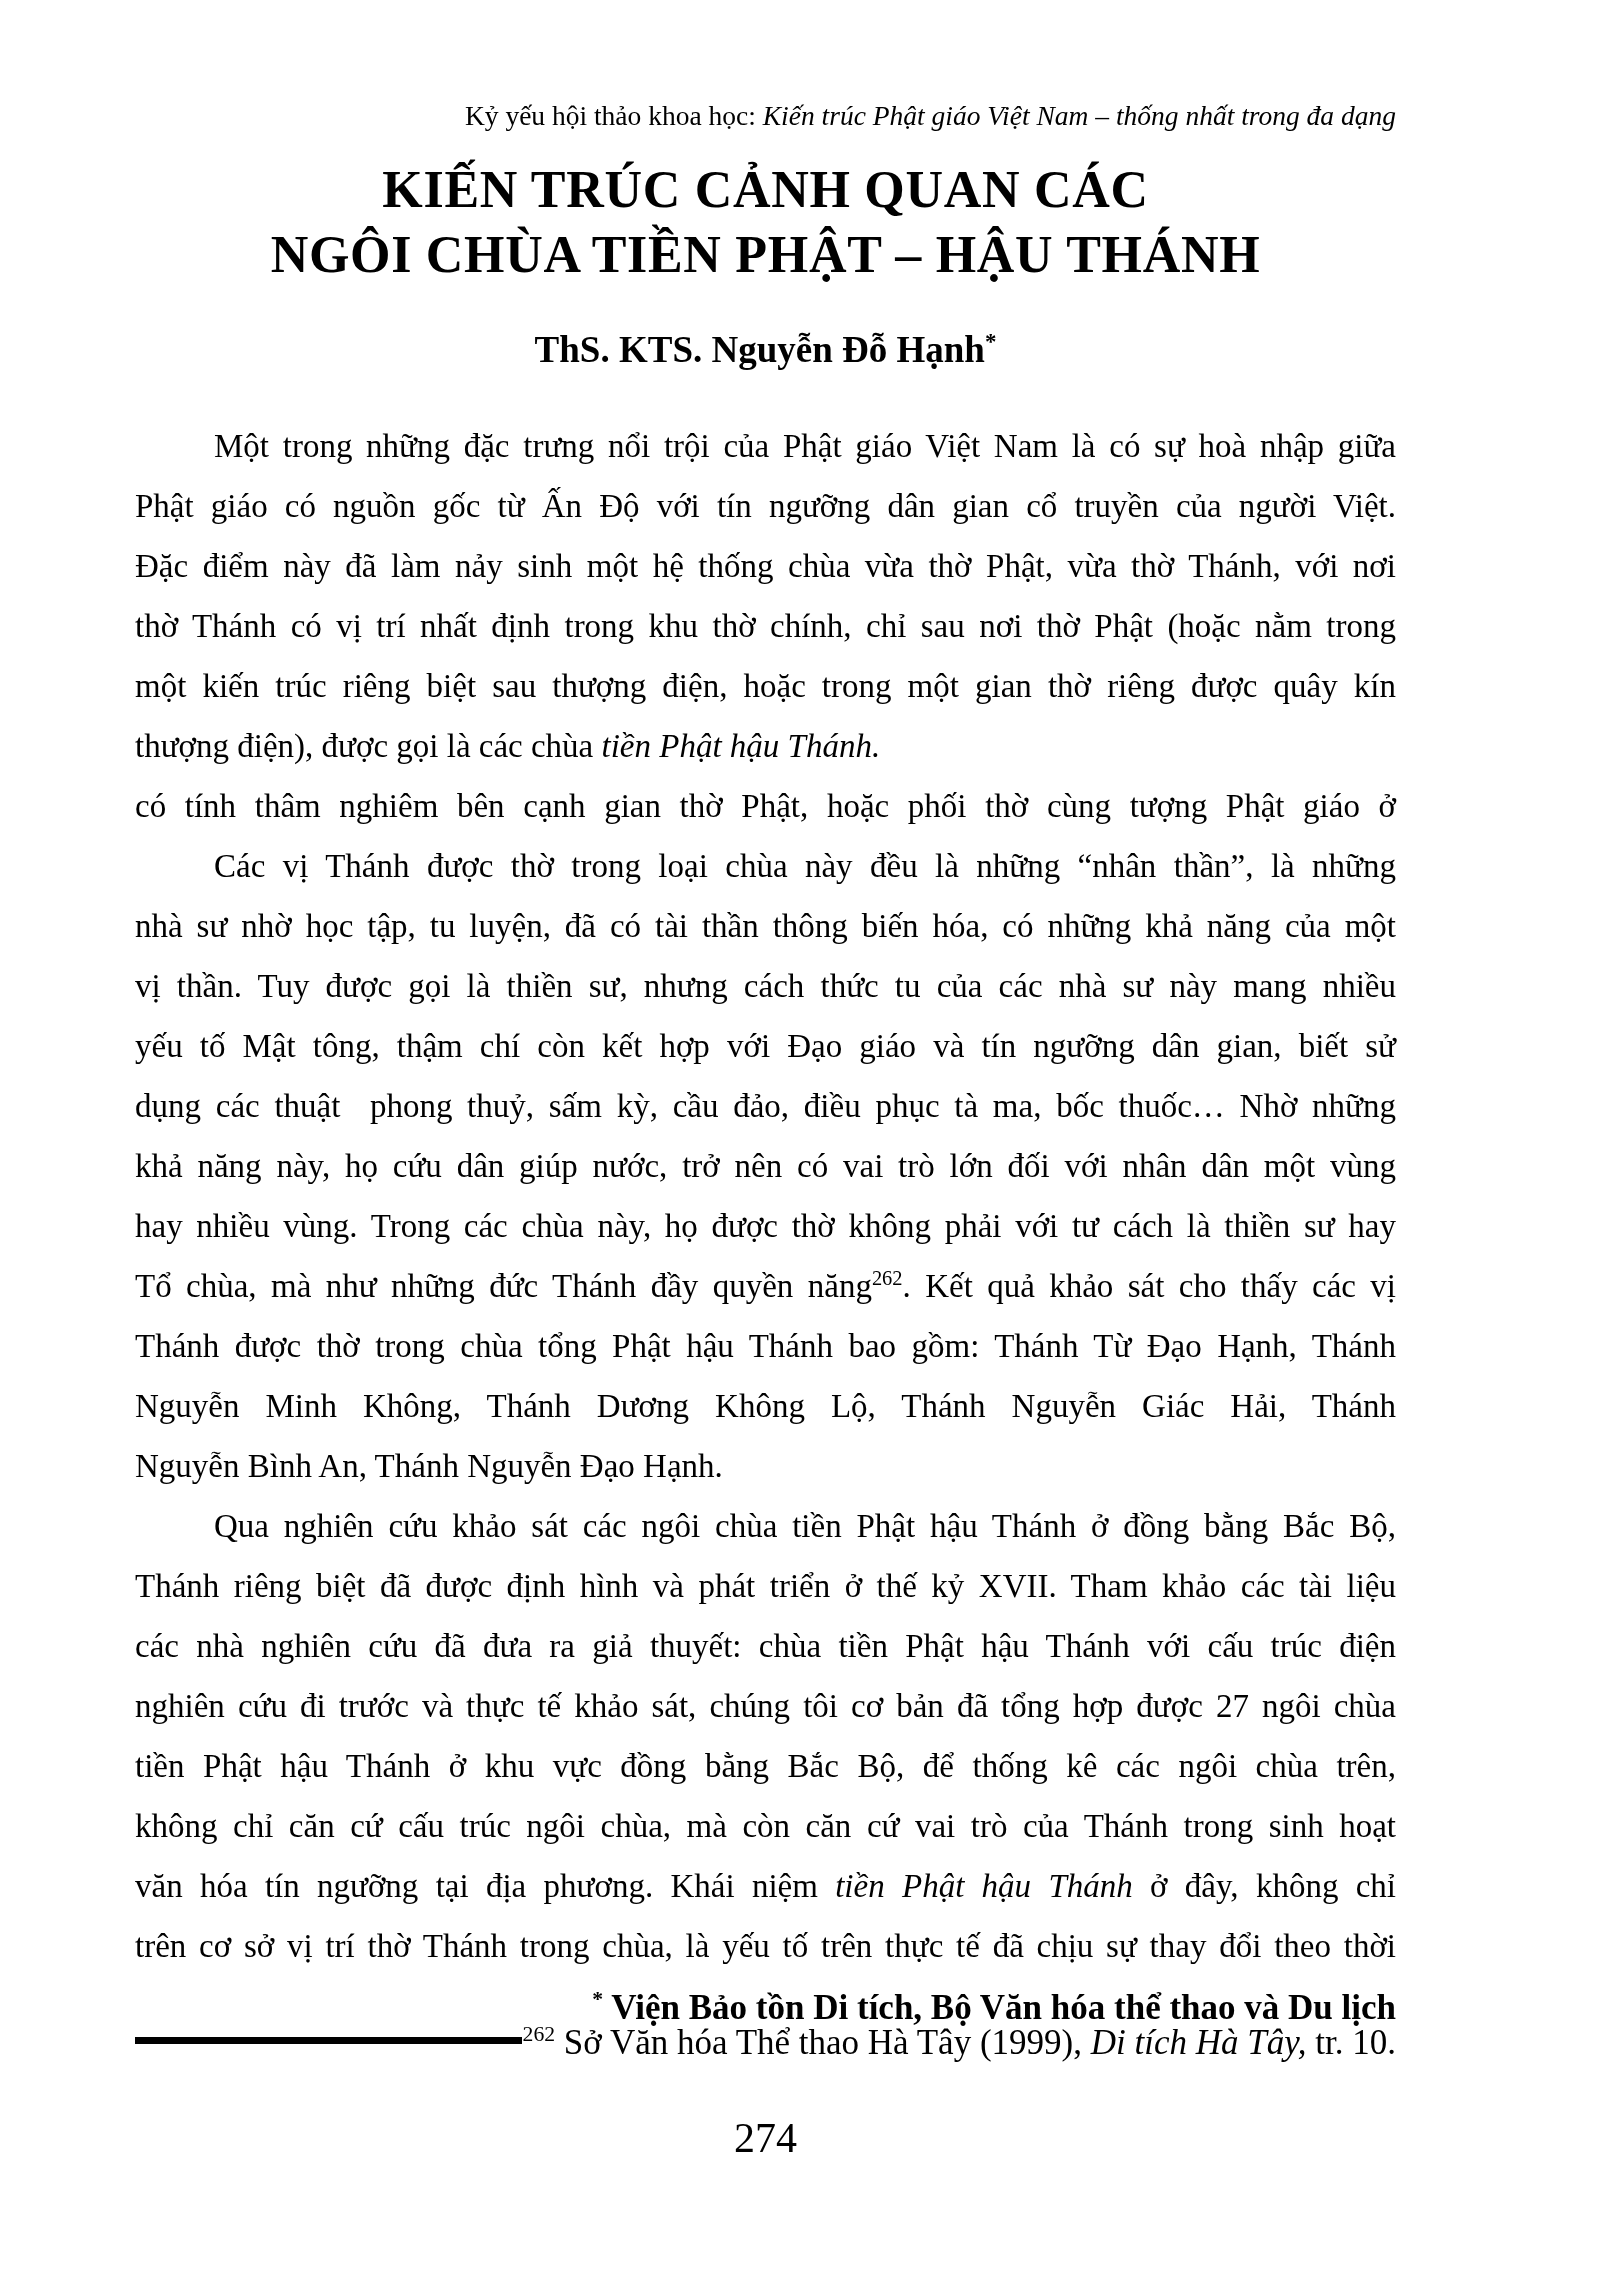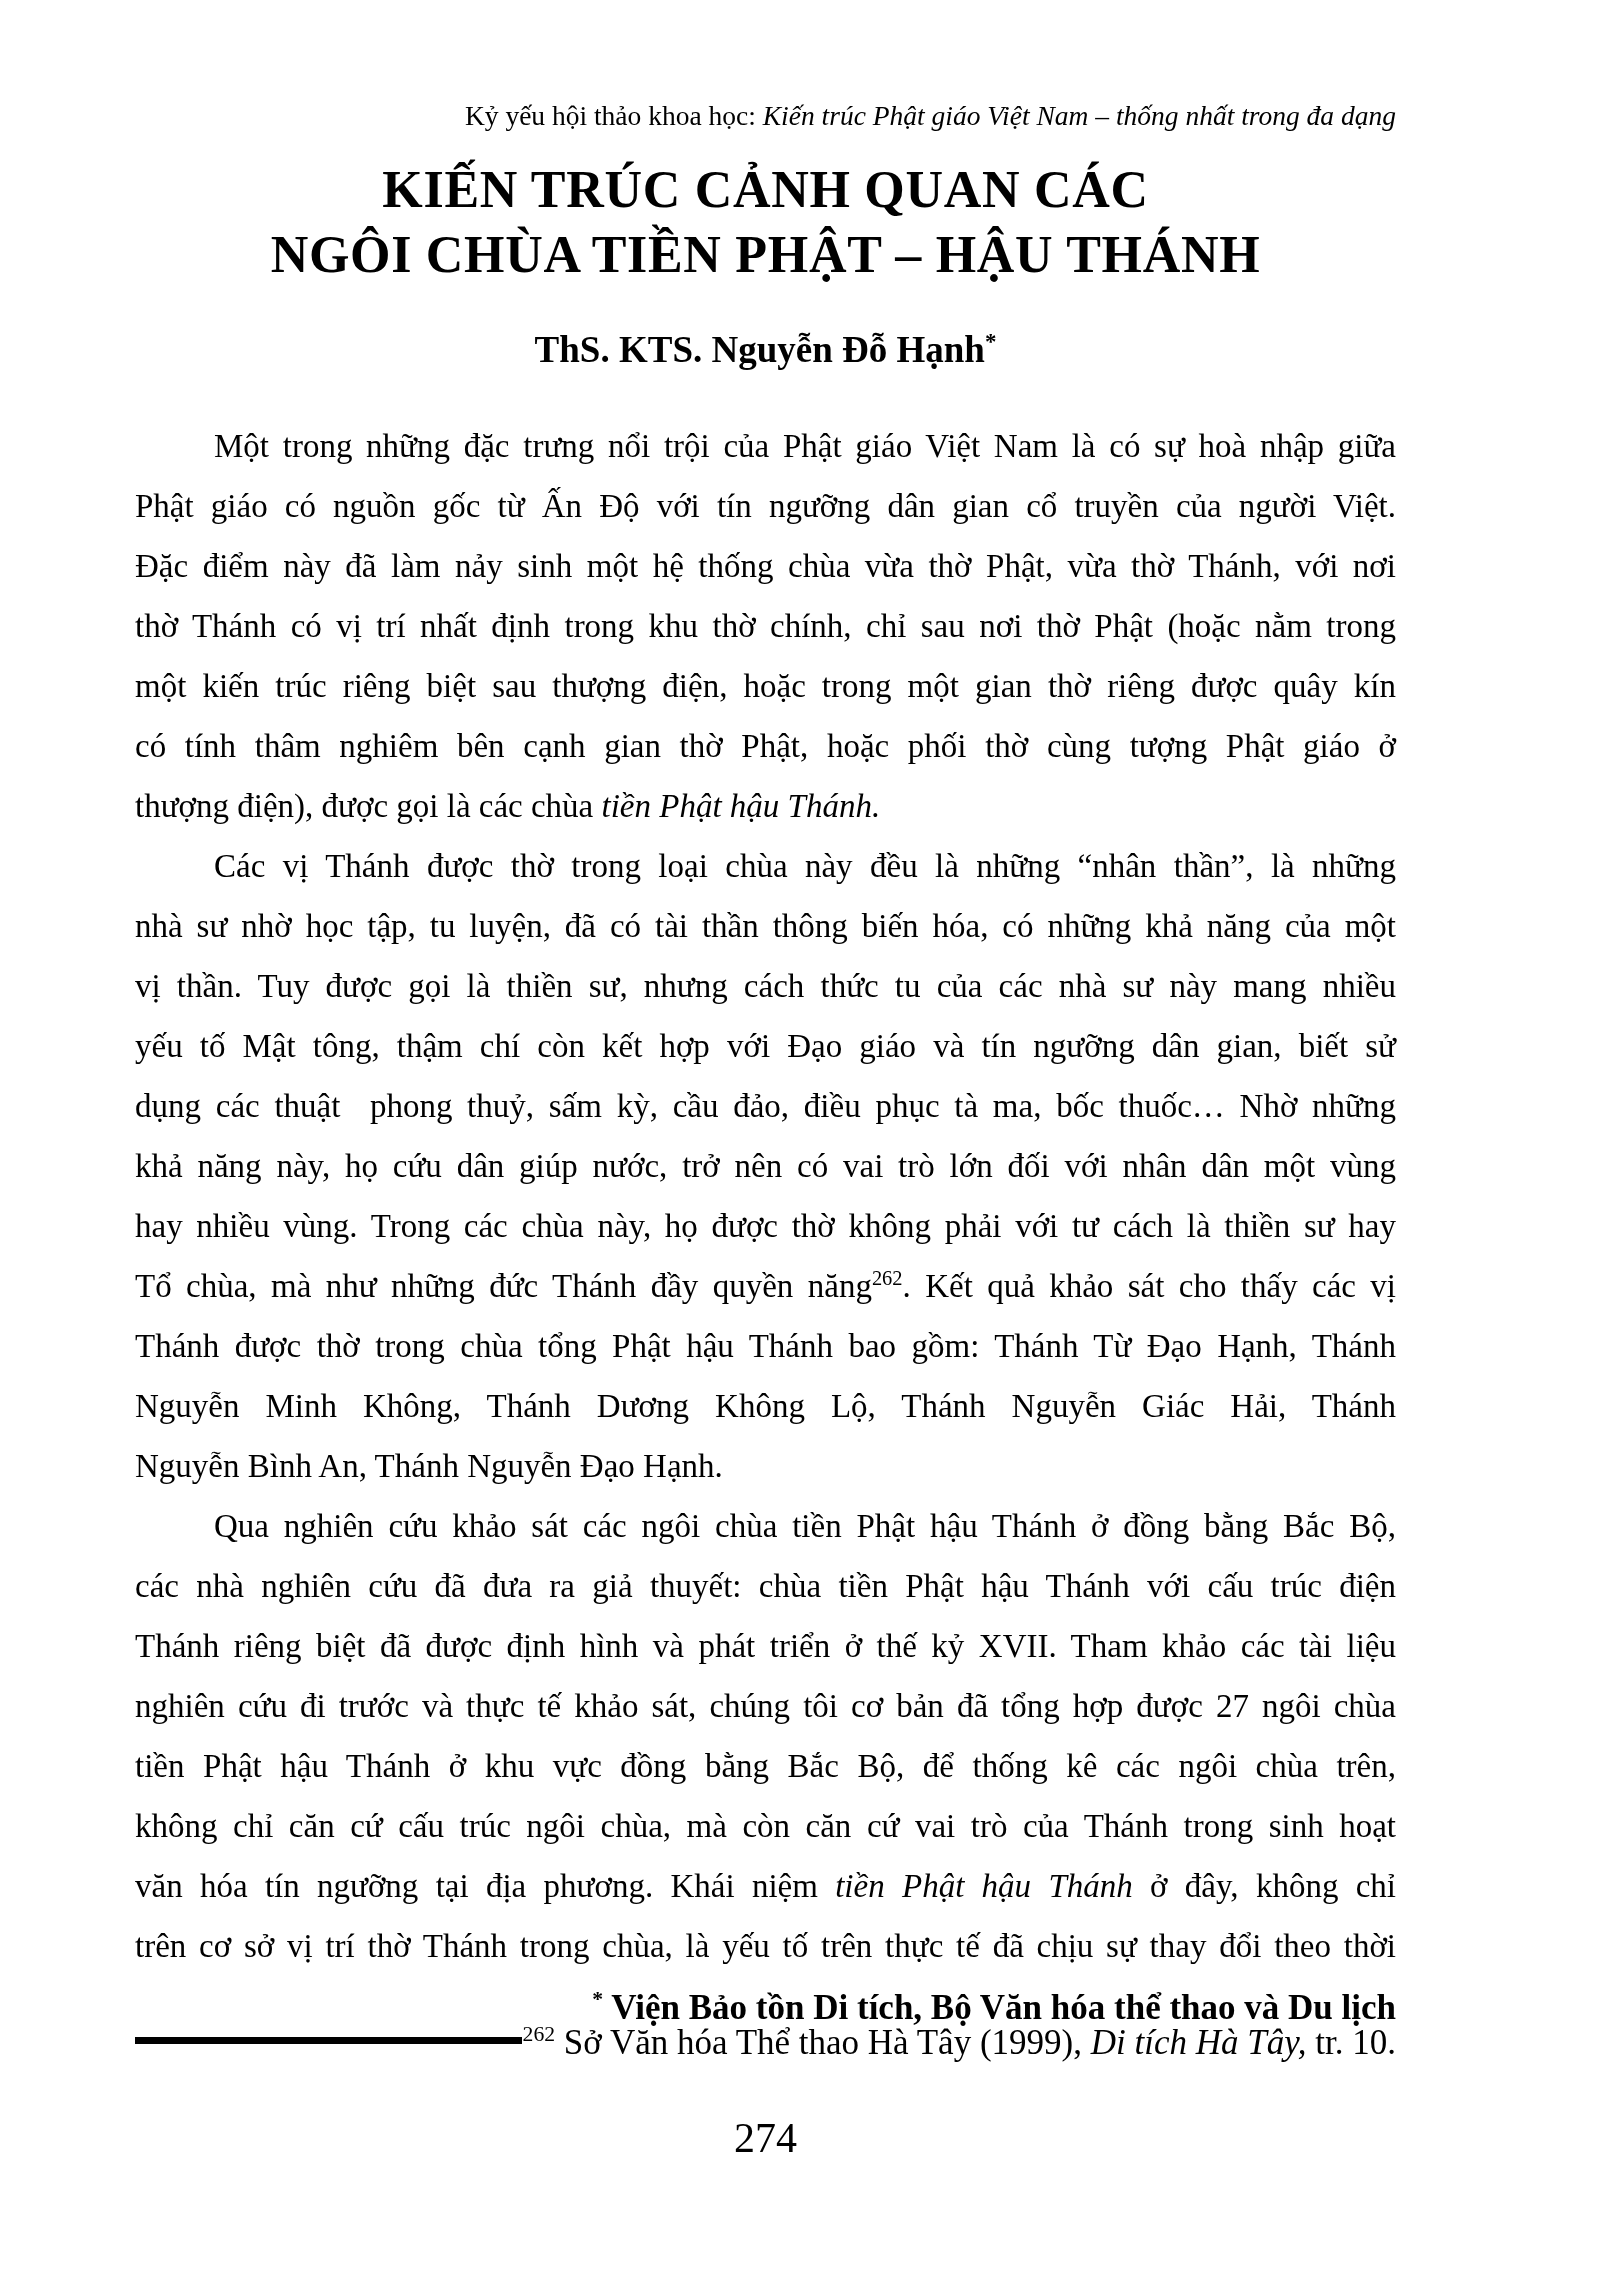--- a/index.html
+++ b/index.html
@@ -91,36 +91,36 @@
   </div>
 
   <div class="author-line"><span>ThS. KTS. Nguyễn Đỗ Hạnh</span><sup>*</sup></div>
 
   <div class="body-text">
       <div class="line indent"><span>Một trong những đặc trưng nổi trội của Phật giáo Việt Nam là có sự hoà nhập giữa</span></div>
       <div class="line"><span>Phật giáo có nguồn gốc từ Ấn Độ với tín ngưỡng dân gian cổ truyền của người Việt.</span></div>
       <div class="line"><span>Đặc điểm này đã làm nảy sinh một hệ thống chùa vừa thờ Phật, vừa thờ Thánh, với nơi</span></div>
       <div class="line"><span>thờ Thánh có vị trí nhất định trong khu thờ chính, chỉ sau nơi thờ Phật (hoặc nằm trong</span></div>
       <div class="line"><span>một kiến trúc riêng biệt sau thượng điện, hoặc trong một gian thờ riêng được quây kín</span></div>
+      <div class="line last"><span>thượng điện), được gọi là các chùa </span><span class="it">tiền Phật hậu Thánh.</span></div>
       <div class="line"><span>có tính thâm nghiêm bên cạnh gian thờ Phật, hoặc phối thờ cùng tượng Phật giáo ở</span></div>
-      <div class="line last"><span>thượng điện), được gọi là các chùa </span><span class="it">tiền Phật hậu Thánh.</span></div>
       <div class="line indent"><span>Các vị Thánh được thờ trong loại chùa này đều là những “nhân thần”, là những</span></div>
       <div class="line"><span>nhà sư nhờ học tập, tu luyện, đã có tài thần thông biến hóa, có những khả năng của một</span></div>
       <div class="line"><span>vị thần. Tuy được gọi là thiền sư, nhưng cách thức tu của các nhà sư này mang nhiều</span></div>
       <div class="line"><span>yếu tố Mật tông, thậm chí còn kết hợp với Đạo giáo và tín ngưỡng dân gian, biết sử</span></div>
       <div class="line"><span>dụng các thuật&nbsp; phong thuỷ, sấm kỳ, cầu đảo, điều phục tà ma, bốc thuốc… Nhờ những</span></div>
       <div class="line"><span>khả năng này, họ cứu dân giúp nước, trở nên có vai trò lớn đối với nhân dân một vùng</span></div>
       <div class="line"><span>hay nhiều vùng. Trong các chùa này, họ được thờ không phải với tư cách là thiền sư hay</span></div>
       <div class="line"><span>Tổ chùa, mà như những đức Thánh đầy quyền năng</span><sup>262</sup><span>. Kết quả khảo sát cho thấy các vị</span></div>
       <div class="line"><span>Thánh được thờ trong chùa tổng Phật hậu Thánh bao gồm: Thánh Từ Đạo Hạnh, Thánh</span></div>
       <div class="line"><span>Nguyễn Minh Không, Thánh Dương Không Lộ, Thánh Nguyễn Giác Hải, Thánh</span></div>
       <div class="line last"><span>Nguyễn Bình An, Thánh Nguyễn Đạo Hạnh.</span></div>
       <div class="line indent"><span>Qua nghiên cứu khảo sát các ngôi chùa tiền Phật hậu Thánh ở đồng bằng Bắc Bộ,</span></div>
+      <div class="line"><span>Thánh riêng biệt đã được định hình và phát triển ở thế kỷ XVII. Tham khảo các tài liệu</span></div>
       <div class="line"><span>các nhà nghiên cứu đã đưa ra giả thuyết: chùa tiền Phật hậu Thánh với cấu trúc điện</span></div>
-      <div class="line"><span>Thánh riêng biệt đã được định hình và phát triển ở thế kỷ XVII. Tham khảo các tài liệu</span></div>
       <div class="line"><span>nghiên cứu đi trước và thực tế khảo sát, chúng tôi cơ bản đã tổng hợp được 27 ngôi chùa</span></div>
       <div class="line"><span>tiền Phật hậu Thánh ở khu vực đồng bằng Bắc Bộ, để thống kê các ngôi chùa trên,</span></div>
       <div class="line"><span>không chỉ căn cứ cấu trúc ngôi chùa, mà còn căn cứ vai trò của Thánh trong sinh hoạt</span></div>
       <div class="line"><span>văn hóa tín ngưỡng tại địa phương. Khái niệm </span><span class="it">tiền Phật hậu Thánh</span><span> ở đây, không chỉ</span></div>
       <div class="line"><span>trên cơ sở vị trí thờ Thánh trong chùa, là yếu tố trên thực tế đã chịu sự thay đổi theo thời</span></div>
     </div>
 
   <div class="footnote-separator"></div>
 
   <div class="footnotes">

